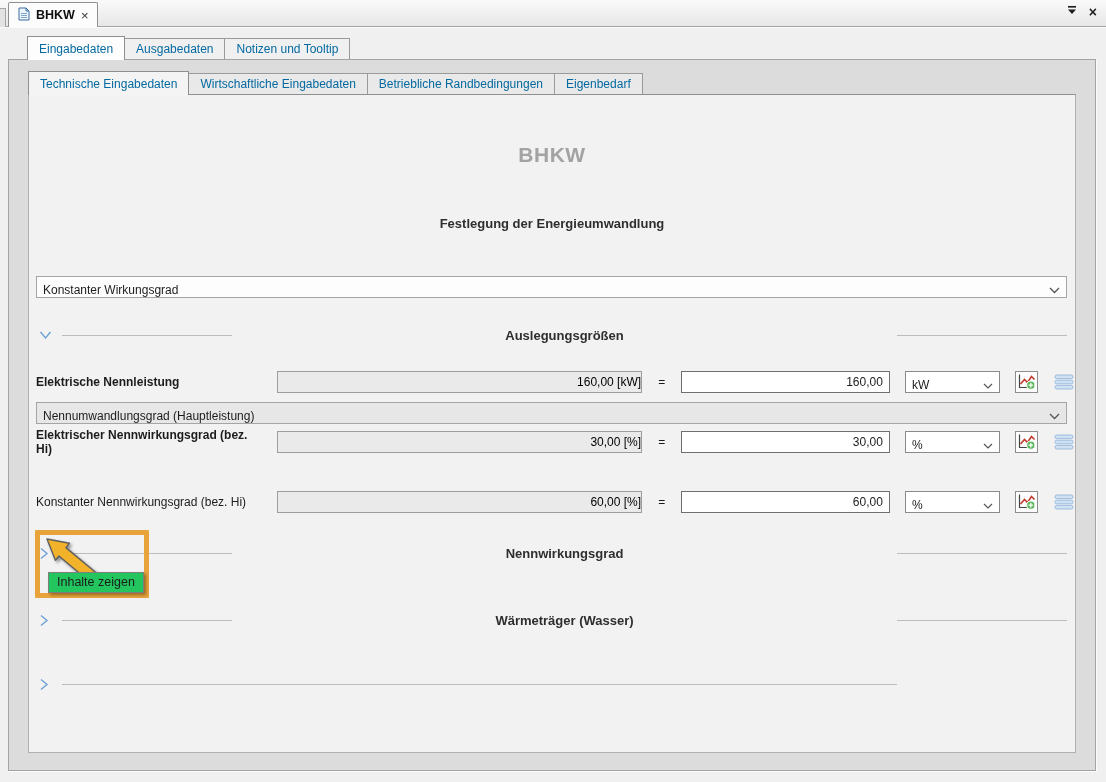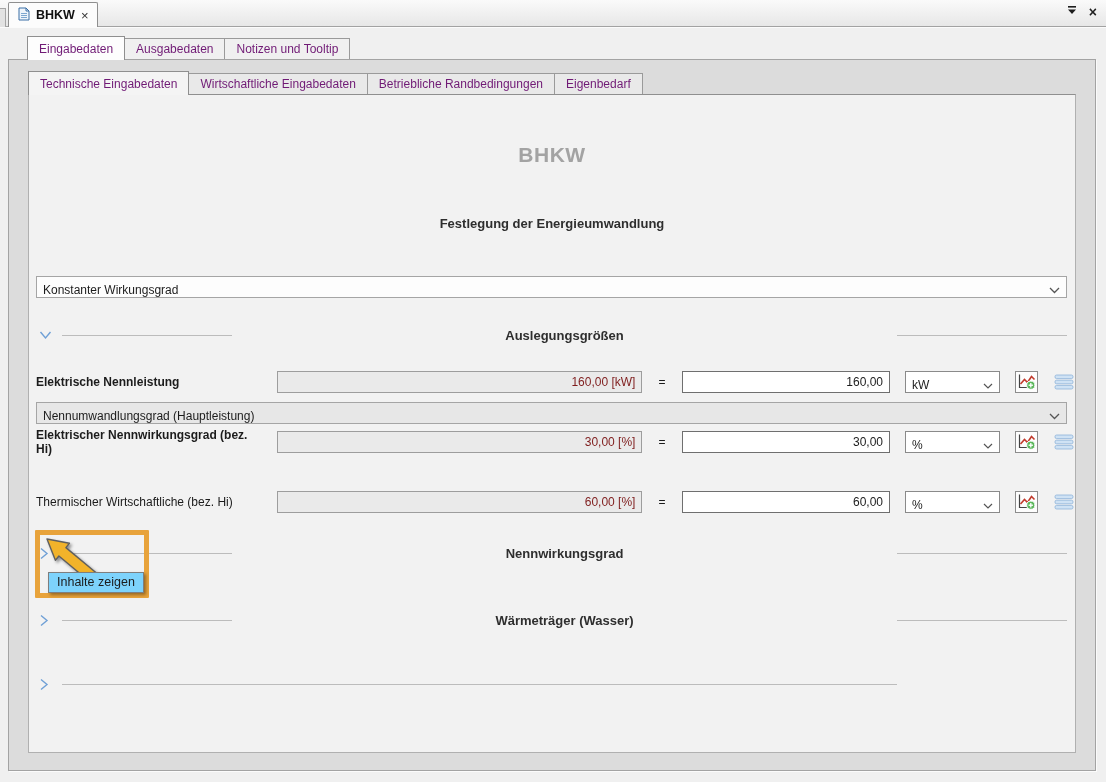--- a/index.html
+++ b/index.html
@@ -30,21 +30,21 @@
   .doc-tab-title { font-weight:bold; font-size:12.5px; color:#111; }
   .doc-tab-close { color:#333; font-size:13px; line-height:1; cursor:pointer; }
   .win-controls { position:absolute; right:9px; top:5px; display:flex; gap:11px; align-items:center; }
   .win-close { font-size:14px; font-weight:bold; color:#222; line-height:1; cursor:pointer; }
 
   
   .outer-tabs { position:absolute; left:27px; top:36px; display:flex; align-items:flex-end; z-index:3; }
   .tab {
     height:21px; margin-top:2px; padding:4px 11px; display:flex; align-items:center;
     background:#f0f0f0; border:1px solid #9a9a9a; border-bottom:none; border-left:none;
-    font-size:12px; color:#701a75; cursor:pointer; white-space:nowrap;
+    font-size:12px; color:#0369a1; cursor:pointer; white-space:nowrap;
   }
   .tab:first-child { border-left:1px solid #9a9a9a; }
   .tab.active {
     height:24px; margin-top:0; margin-bottom:-1px; background:#fdfdfd;
     border:1px solid #8f8f8f; border-bottom:none; position:relative; z-index:4;
   }
   .outer-page {
     position:absolute; left:8px; right:10px; top:59px; bottom:11px;
     background:#dcdcdc; border:1px solid #a3a3a3;
     box-shadow:1px 1px 0 #fbfbfb;
@@ -88,21 +88,21 @@
   .sec-chevron { display:flex; align-items:center; justify-content:flex-start; cursor:pointer; padding-left:3px; }
 
   .field-row {
     position:absolute; left:7px; right:0; height:24px;
     display:flex; align-items:center; gap:15px;
   }
   .row-label { width:244px; font-size:12px; color:#1c1c1c; }
   .row-label.bold { font-weight:bold; }
   .ro-box {
     width:394px; height:22px; background:#eaeaea; border:1px solid #9d9d9d;
-    text-align:right; line-height:20px; padding:0 6px; color:#7f1d1d;
+    text-align:right; line-height:20px; padding:0 0; color:#000000;
   }
   .eq { width:10px; text-align:center; color:#1c1c1c; }
   .val-input {
     width:224px; height:22px; border:1px solid #6f6f6f; background:#ffffff;
     text-align:right; padding:0 6px; font:inherit; color:#1c1c1c;
   }
   .unit-combo { width:102px; background:#ffffff; border-color:#8a8a8a; }
   .icon-btn { width:24px; height:22px; display:flex; align-items:center; justify-content:center; cursor:pointer; }
   .icon-btn.chart { border:1px solid #8d8d8d; background:#fdfdfd; }
 
@@ -116,21 +116,21 @@
   .hdr-verbrennung { top:578px; }
 
   
   .highlight-box {
     position:absolute; left:6px; top:435px; width:114px; height:68px;
     border:5px solid #e8a33b; z-index:6; border-radius:1px;
   }
   .annot-arrow { position:absolute; left:16px; top:440px; z-index:7; pointer-events:none; }
   .annot-tooltip {
     position:absolute; left:19px; top:477px; z-index:8;
-    background:#7dd3fc; border:1px solid #7e7e7e; padding:2px 8px 3px 8px;
+    background:#22c55e; border:1px solid #7e7e7e; padding:2px 8px 3px 8px;
     font-size:12.5px; color:#1c1c1c; box-shadow:2px 2px 3px rgba(0,0,0,0.35);
     white-space:nowrap;
   }
 </style>
 </head>
 <body>
 
 <div id="window">
 
   <div class="doc-tabstrip">
@@ -280,21 +280,21 @@
             <svg width="20" height="18" viewBox="0 0 20 18">
               <rect x="1" y="2" width="18" height="3.6" rx="1.6" fill="#cfe2f4" stroke="#8db3d9" stroke-width="0.8"></rect>
               <rect x="1" y="7.2" width="18" height="3.6" rx="1.6" fill="#cfe2f4" stroke="#8db3d9" stroke-width="0.8"></rect>
               <rect x="1" y="12.4" width="18" height="3.6" rx="1.6" fill="#cfe2f4" stroke="#8db3d9" stroke-width="0.8"></rect>
             </svg>
           </div>
         </div>
 
 
         <div class="field-row row-3">
-          <div class="row-label">Thermischer Wirtschaftliche (bez. Hi)</div>
+          <div class="row-label">Konstanter Nennwirkungsgrad (bez. Hi)</div>
           <div class="ro-box">60,00 [%]</div>
           <div class="eq">=</div>
           <input class="val-input" value="60,00" style="">
           <div class="combo unit-combo">
             <span>%</span>
             <span>
               <svg width="10" height="6" viewBox="0 0 10 6">
                   <polyline points="1,1 5,5 9,1" fill="none" stroke="#555" stroke-width="1.2"></polyline>
                 </svg>
             </span>

